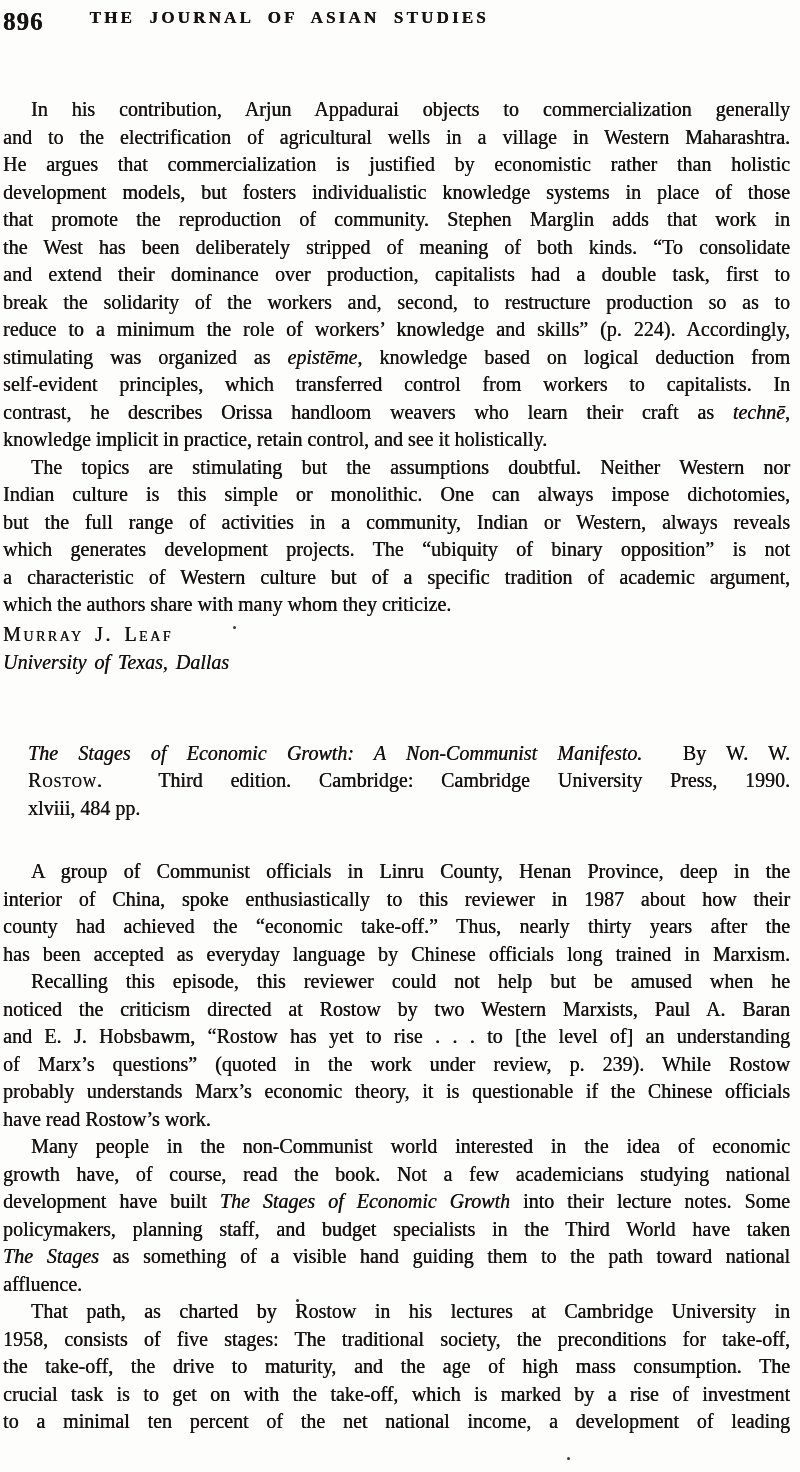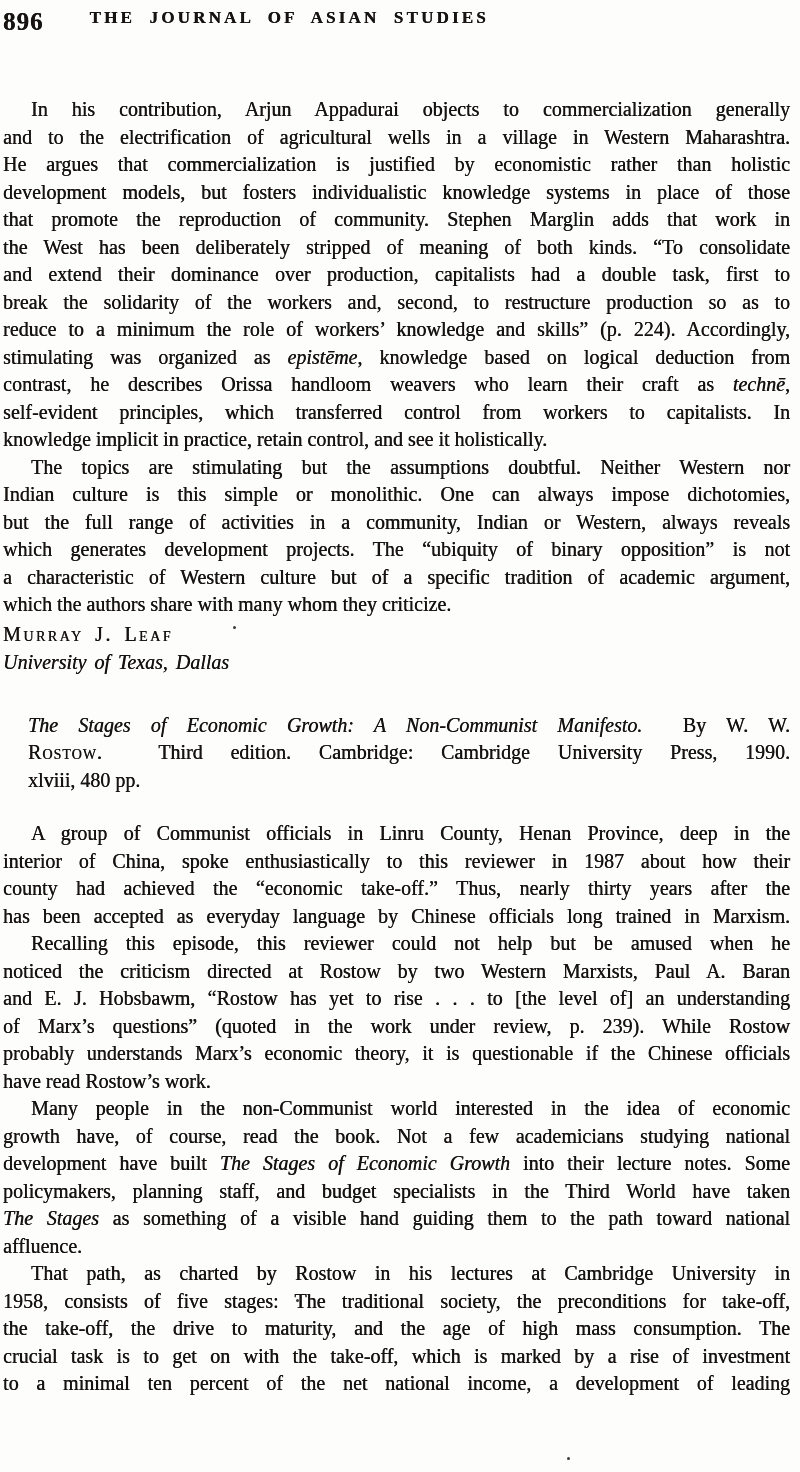--- a/index.html
+++ b/index.html
@@ -24,23 +24,23 @@
   .textblock .line{
     font-size:20px;line-height:27.5px;
     text-align:justify;text-align-last:justify;text-justify:inter-word;
   }
   .textblock .line.short{text-align-last:left;}
   .textblock .line.first{text-indent:28px;}
   .review-leaf{margin-top:60px;}
   .signature{text-align:left;padding-right:36px;margin-top:1px;}
   .sig-name{font-size:20px;line-height:28px;font-variant:small-caps;letter-spacing:2.5px;word-spacing:4px;}
   .sig-affil{font-size:20px;line-height:28px;font-style:italic;word-spacing:3px;}
-  .citation{margin-top:36px;padding-left:25px;}
+  .citation{margin-top:64px;padding-left:25px;}
   .citation .line.first{text-indent:0;}
-  .review-rostow{margin-top:26px;}
+  .review-rostow{margin-top:36px;}
   .it{font-style:italic;}
   .sc{font-variant:small-caps;letter-spacing:1px;}
   .speck{position:absolute;width:3px;height:3px;background:#3d3a36;border-radius:50%;}
 </style>
 </head>
 <body>
 
 <div class="page">
 
   <div class="header">
@@ -52,40 +52,40 @@
       <div class="line first"><span>In his contribution, Arjun Appadurai objects to commercialization generally</span></div>
       <div class="line"><span>and to the electrification of agricultural wells in a village in Western Maharashtra.</span></div>
       <div class="line"><span>He argues that commercialization is justified by economistic rather than holistic</span></div>
       <div class="line"><span>development models, but fosters individualistic knowledge systems in place of those</span></div>
       <div class="line"><span>that promote the reproduction of community. Stephen Marglin adds that work in</span></div>
       <div class="line"><span>the West has been deliberately stripped of meaning of both kinds. “To consolidate</span></div>
       <div class="line"><span>and extend their dominance over production, capitalists had a double task, first to</span></div>
       <div class="line"><span>break the solidarity of the workers and, second, to restructure production so as to</span></div>
       <div class="line"><span>reduce to a minimum the role of workers’ knowledge and skills” (p. 224). Accordingly,</span></div>
       <div class="line"><span>stimulating was organized as </span><span class="it">epistēme</span><span>, knowledge based on logical deduction from</span></div>
+      <div class="line"><span>self-evident principles, which transferred control from workers to capitalists. In</span></div>
       <div class="line"><span>contrast, he describes Orissa handloom weavers who learn their craft as </span><span class="it">technē</span><span>,</span></div>
-      <div class="line"><span>self-evident principles, which transferred control from workers to capitalists. In</span></div>
       <div class="line short"><span>knowledge implicit in practice, retain control, and see it holistically.</span></div>
       <div class="line first"><span>The topics are stimulating but the assumptions doubtful. Neither Western nor</span></div>
       <div class="line"><span>Indian culture is this simple or monolithic. One can always impose dichotomies,</span></div>
       <div class="line"><span>but the full range of activities in a community, Indian or Western, always reveals</span></div>
       <div class="line"><span>which generates development projects. The “ubiquity of binary opposition” is not</span></div>
       <div class="line"><span>a characteristic of Western culture but of a specific tradition of academic argument,</span></div>
       <div class="line short"><span>which the authors share with many whom they criticize.</span></div>
     </div>
 
   <div class="signature">
     <div class="sig-name">Murray J. Leaf</div>
     <div class="sig-affil">University of Texas, Dallas</div>
   </div>
 
   <div class="textblock citation">
       <div class="line first"><span class="it">The Stages of Economic Growth: A Non-Communist Manifesto.</span><span>&nbsp; By W. W.</span></div>
       <div class="line"><span class="sc">Rostow.</span><span>&nbsp; Third edition. Cambridge: Cambridge University Press, 1990.</span></div>
-      <div class="line short"><span>xlviii, 480 pp.</span></div>
+      <div class="line short"><span>xlviii, 484 pp.</span></div>
     </div>
 
   <div class="textblock review-rostow">
       <div class="line first"><span>A group of Communist officials in Linru County, Henan Province, deep in the</span></div>
       <div class="line"><span>interior of China, spoke enthusiastically to this reviewer in 1987 about how their</span></div>
       <div class="line"><span>county had achieved the “economic take-off.” Thus, nearly thirty years after the</span></div>
       <div class="line"><span>has been accepted as everyday language by Chinese officials long trained in Marxism.</span></div>
       <div class="line first"><span>Recalling this episode, this reviewer could not help but be amused when he</span></div>
       <div class="line"><span>noticed the criticism directed at Rostow by two Western Marxists, Paul A. Baran</span></div>
       <div class="line"><span>and E. J. Hobsbawm, “Rostow has yet to rise . . . to [the level of] an understanding</span></div>

